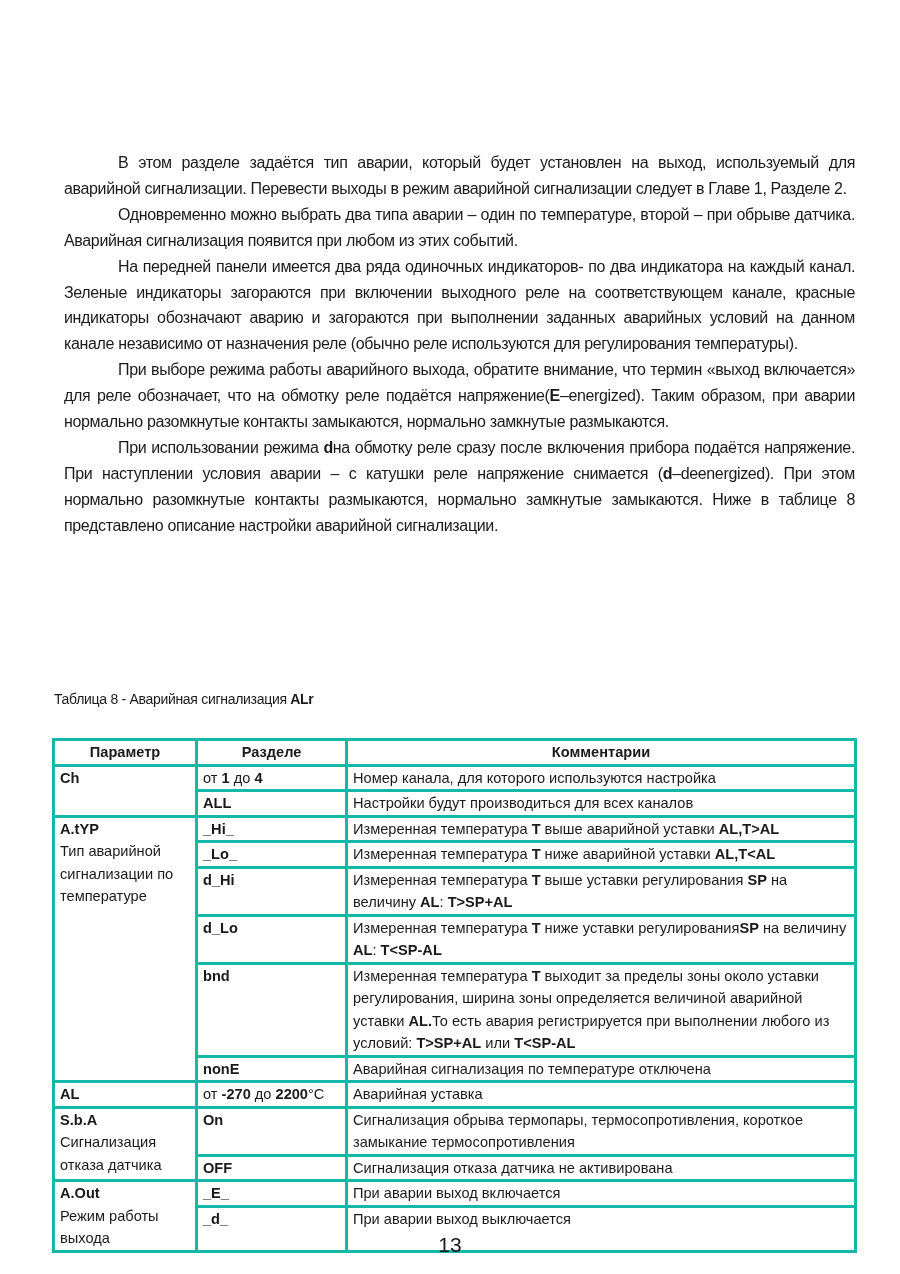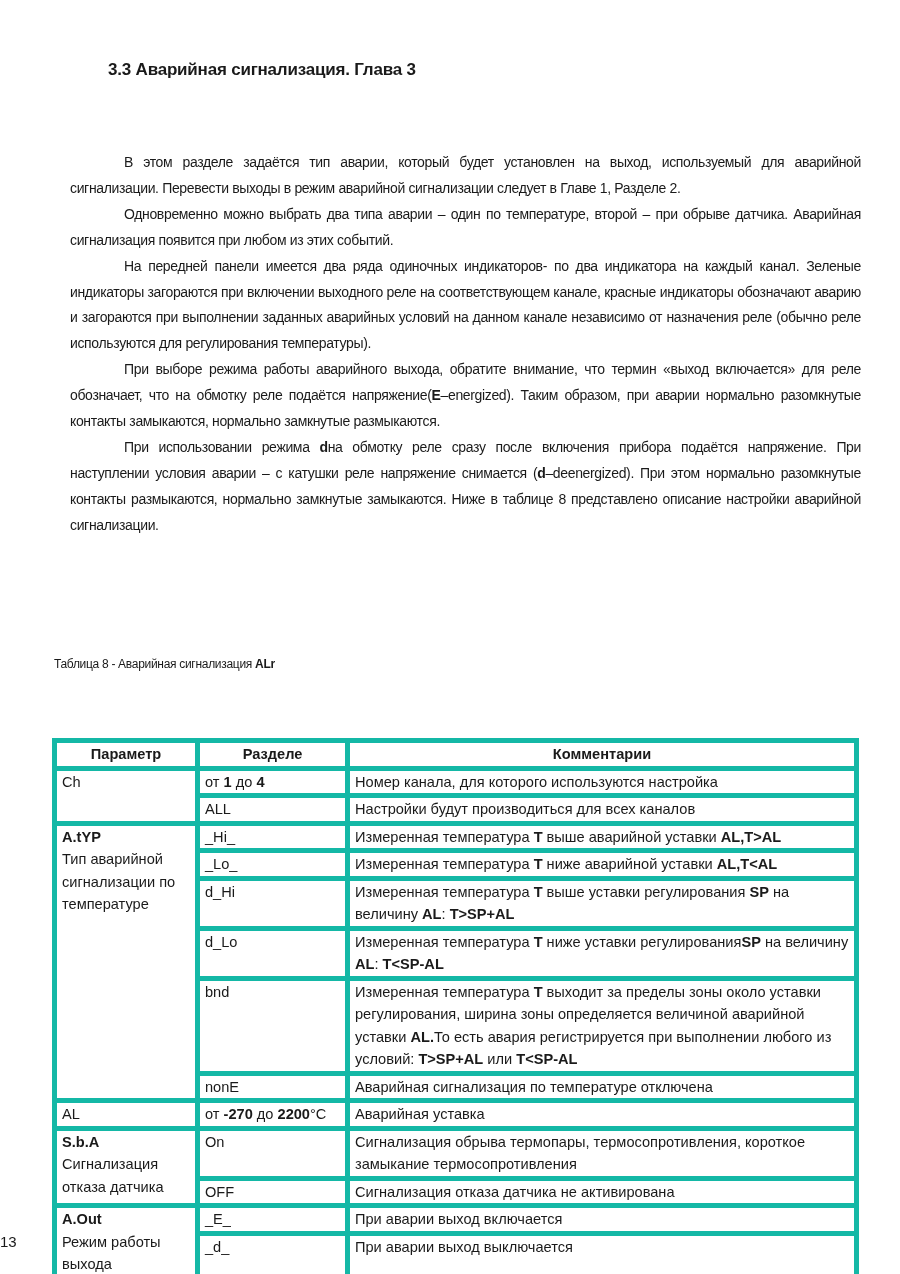--- a/index.html
+++ b/index.html
@@ -9,54 +9,53 @@
     color: #1a1a1a;
   }
   .page { position: absolute; left: 0; top: 0; width: 900px; height: 1274px; }
   .h {
     position: absolute; left: 108px; font-weight: bold; font-size: 17px;
     letter-spacing: -0.2px;
   }
   .h1 { top: 60px; }
   .h2 { top: 106px; }
   .body-text {
-    position: absolute; left: 70px; width: 791px; top: 150px;
-    font-size: 14px; line-height: 25.9px; text-align: justify;
+    position: absolute; left: 64px; width: 791px; top: 150px;
+    font-size: 16px; line-height: 25.9px; text-align: justify;
     letter-spacing: -0.35px;
   }
   .body-text p { margin: 0; text-indent: 54px; }
   .caption {
-    position: absolute; left: 54px; top: 657px; font-size: 12px;
+    position: absolute; left: 54px; top: 691px; font-size: 14px;
     letter-spacing: -0.3px;
   }
   table.t {
     position: absolute; left: 52px; top: 738px; width: 802px;
     border-collapse: collapse; font-size: 14.6px; line-height: 22.5px;
     table-layout: fixed;
   }
   table.t td, table.t th {
-    border: 5px solid #14b8a6; padding: 0 5px; vertical-align: top;
+    border: 3px solid #14b8a6; padding: 0 5px; vertical-align: top;
     text-align: left;
   }
   table.t th { text-align: center; font-weight: bold; height: 22px; }
   col.c1 { width: 143px; }
   col.c2 { width: 150px; }
   col.c3 { width: 509px; }
-  .b { font-weight: normal; }
+  .b { font-weight: bold; }
   .pnum {
-    position: absolute; top: 1233px; left: 0; width: 900px; 
-    font-size: 15px;
+    position: absolute; top: 1233px; left: 0; width: 900px; text-align: center;
+    font-size: 21px;
   }
 </style>
 </head>
 <body>
 
 <div class="page">
 
-  <div class="h h1">3.3 Аварийная сигнализация. Глава 3</div>
 
   <div class="body-text">
     <p>В этом разделе задаётся тип аварии, который будет установлен на выход, используемый для аварийной сигнализации. Перевести выходы в режим аварийной сигнализации следует в Главе 1, Разделе 2.</p>
     <p>Одновременно можно выбрать два типа аварии – один по температуре, второй – при обрыве датчика. Аварийная сигнализация появится при любом из этих событий.</p>
     <p>На передней панели имеется два ряда одиночных индикаторов- по два индикатора на каждый канал. Зеленые индикаторы загораются при включении выходного реле на соответствующем канале, красные индикаторы обозначают аварию и загораются при выполнении заданных аварийных условий на данном канале независимо от назначения реле (обычно реле используются для регулирования температуры).</p>
     <p><span>При выборе режима работы аварийного выхода, обратите внимание, что термин «выход включается» для реле обозначает, что на обмотку реле подаётся напряжение(</span><b>E</b><span>–energized). Таким образом, при аварии нормально разомкнутые контакты замыкаются, нормально замкнутые размыкаются.</span></p>
     <p><span>При использовании режима </span><b>d</b><span>на обмотку реле сразу после включения прибора подаётся напряжение. При наступлении условия аварии – с катушки реле напряжение снимается (</span><b>d</b><span>–deenergized). При этом нормально разомкнутые контакты размыкаются, нормально замкнутые замыкаются. Ниже в таблице 8 представлено описание настройки аварийной сигнализации.</span></p>
   </div>
 
   <div class="caption"><span>Таблица 8 - Аварийная сигнализация </span><b>ALr</b></div>

